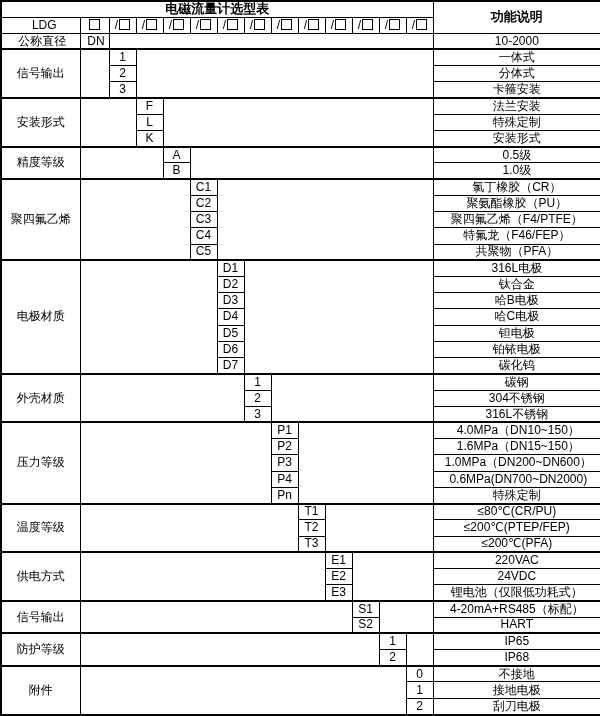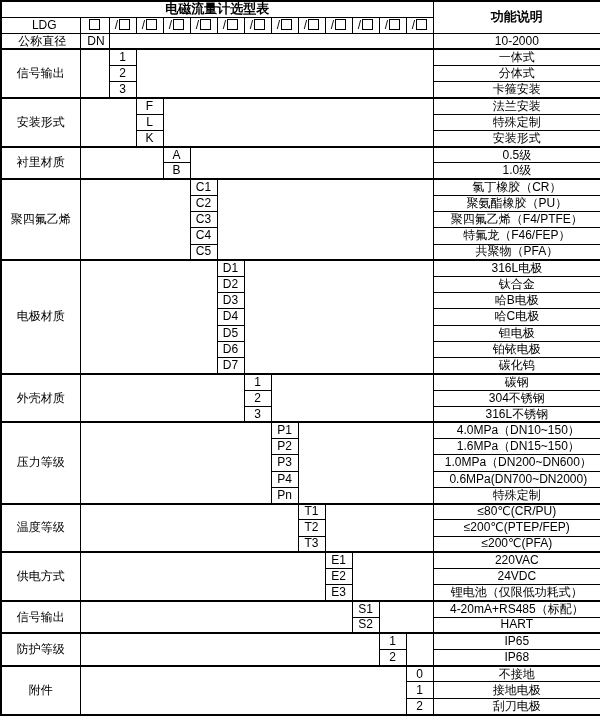--- a/index.html
+++ b/index.html
@@ -111,21 +111,21 @@
 <tr>
   <td>L</td>
   <td>特殊定制</td>
 </tr>
 <tr>
   <td>K</td>
   <td>安装形式</td>
 </tr>
 
 <tr class="sec">
-  <td rowspan="2">衬里材质</td>
+  <td rowspan="2">精度等级</td>
   <td rowspan="2" colspan="3"></td>
   <td>A</td>
   <td rowspan="2" colspan="9"></td>
   <td>0.5级</td>
 </tr>
 <tr>
   <td>B</td>
   <td>1.0级</td>
 </tr>
 

